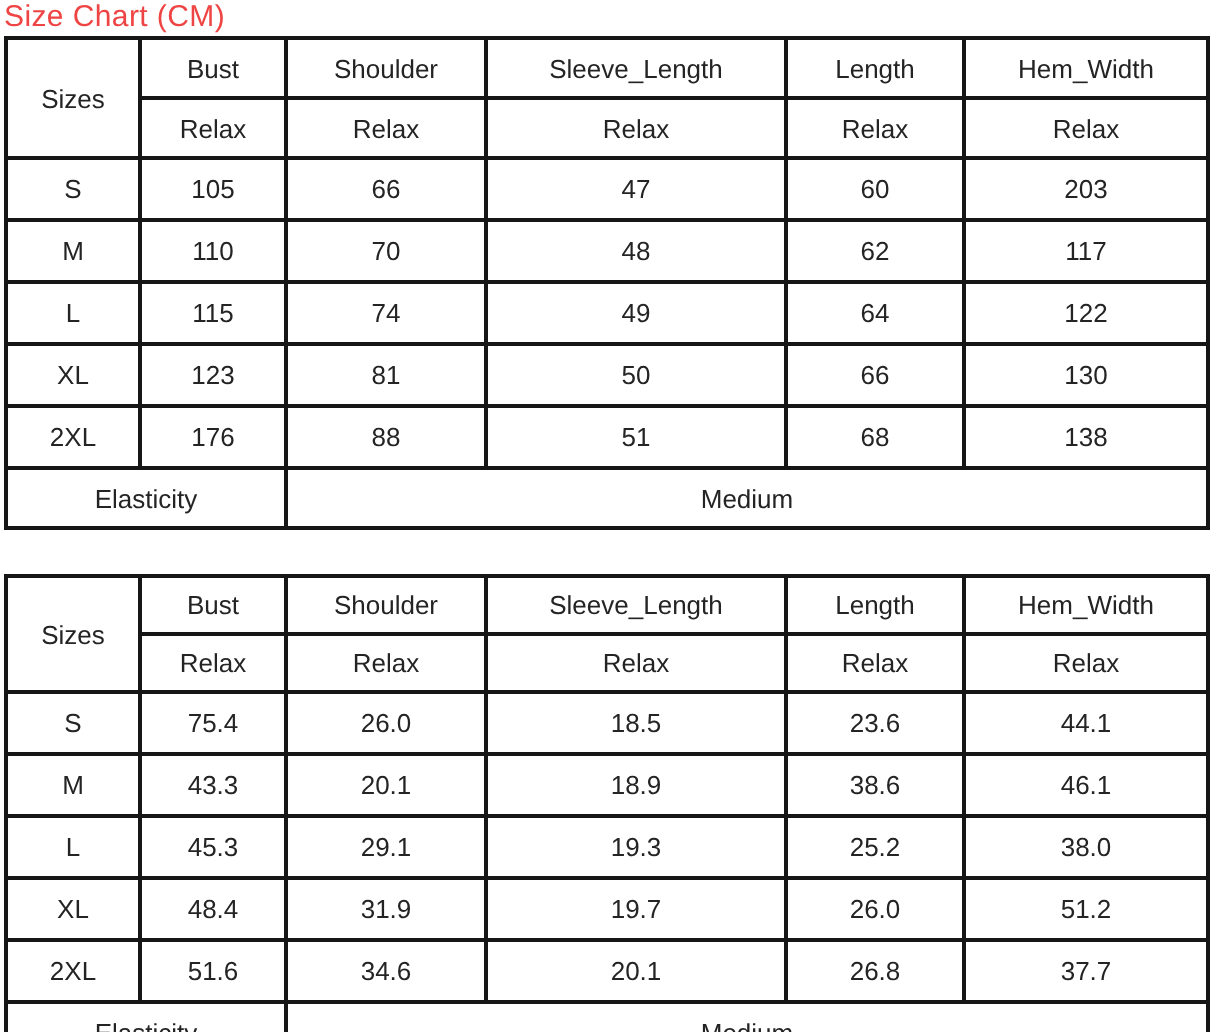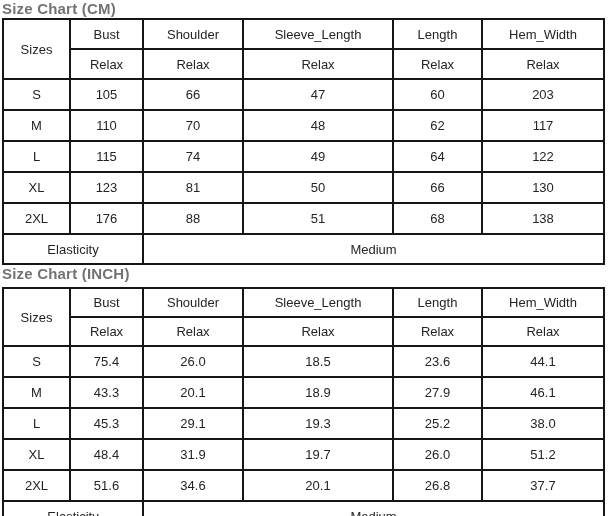--- a/index.html
+++ b/index.html
@@ -6,21 +6,21 @@
   .page{
     position:relative;
     width:609px;height:516px;
     overflow:hidden;
     background:#ffffff;
     font-family:"Liberation Sans","DejaVu Sans",sans-serif;
     color:#1f1f1f;
   }
   .chart-title{
     position:absolute;left:2px;
-    font-size:15px;font-weight:bold;color:#737373;
+    font-size:15px;font-weight:normal;color:#ef4444;
     letter-spacing:0.2px;
     white-space:nowrap;
   }
   .title-cm{top:0px;}
   .title-inch{top:265px;}
   table.size-table{
     position:absolute;left:2px;
     border-collapse:collapse;
     table-layout:fixed;
     width:601px;
@@ -116,21 +116,20 @@
         <td>68</td>
         <td>138</td>
       </tr>
       <tr>
         <td colspan="2">Elasticity</td>
         <td colspan="4">Medium</td>
       </tr>
     </tbody>
   </table>
 
-  <div class="chart-title title-inch">Size Chart (INCH)</div>
 
   <table class="size-table t-inch">
     <colgroup>
       <col style="width:67px">
         <col style="width:73px">
         <col style="width:100px">
       <col style="width:150px">
         <col style="width:89px">
         <col style="width:122px">
     </colgroup>
@@ -156,21 +155,21 @@
         <td>26.0</td>
         <td>18.5</td>
         <td>23.6</td>
         <td>44.1</td>
       </tr>
       <tr class="data-row">
         <td>M</td>
         <td>43.3</td>
         <td>20.1</td>
         <td>18.9</td>
-        <td>27.9</td>
+        <td>38.6</td>
         <td>46.1</td>
       </tr>
       <tr class="data-row">
         <td>L</td>
         <td>45.3</td>
         <td>29.1</td>
         <td>19.3</td>
         <td>25.2</td>
         <td>38.0</td>
       </tr>

